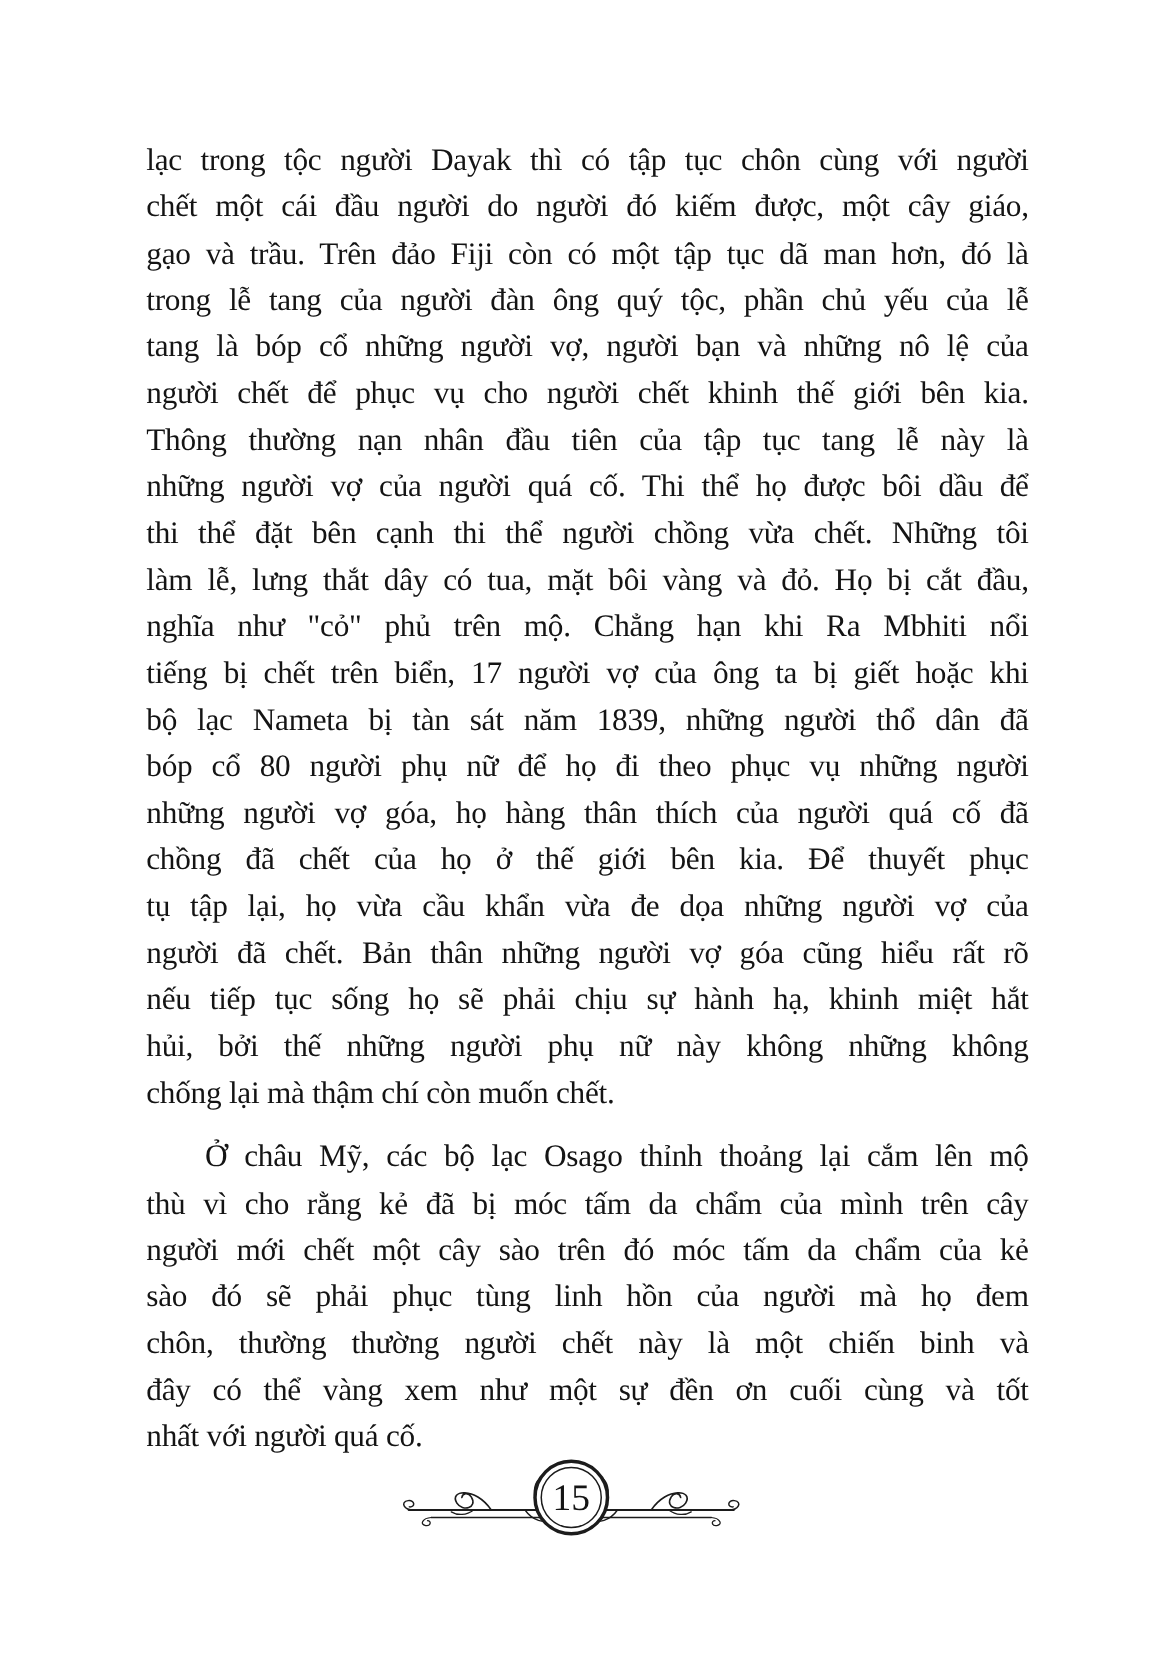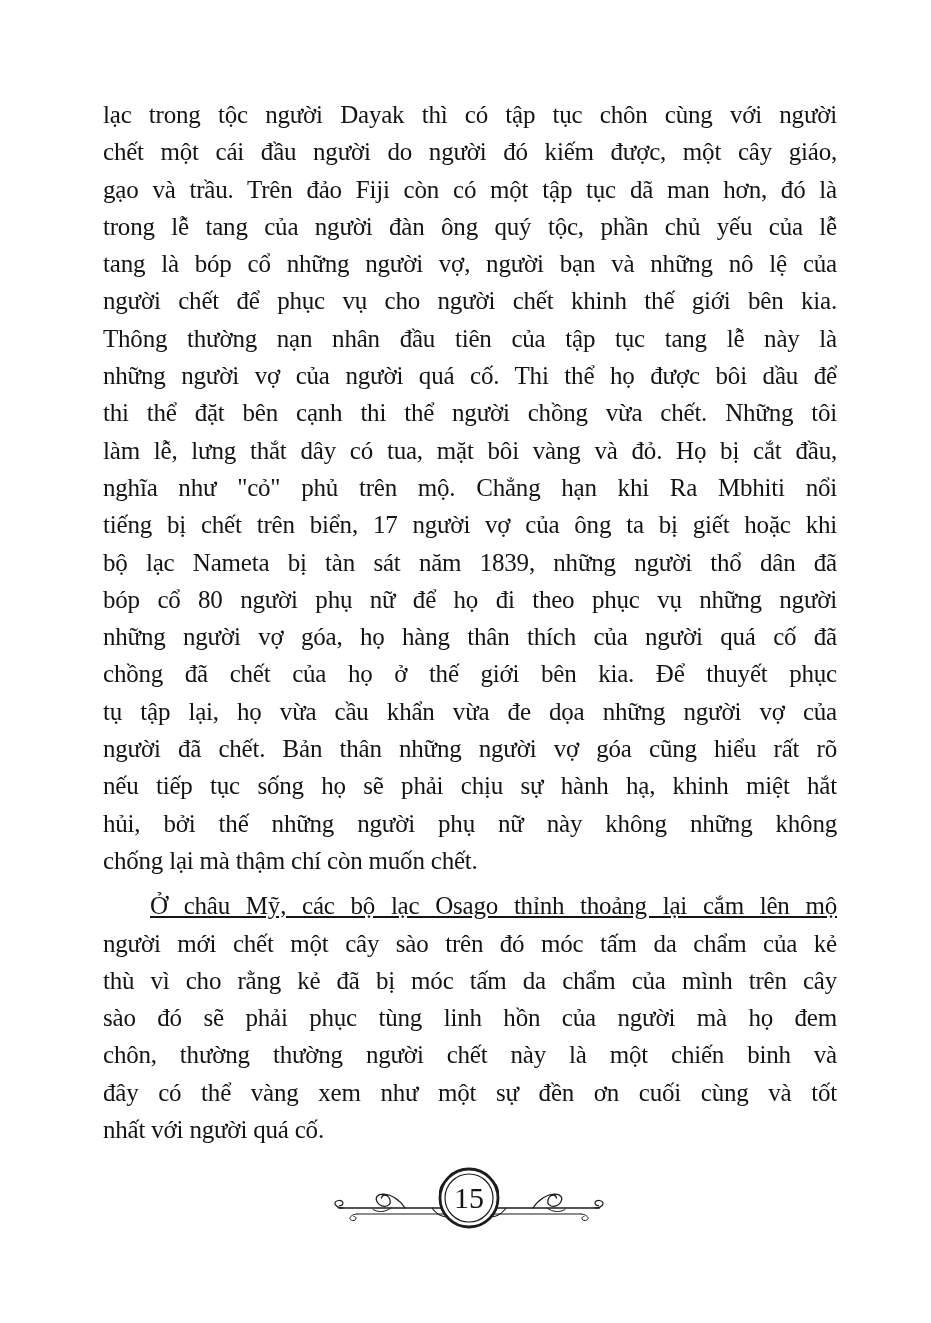--- a/index.html
+++ b/index.html
@@ -15,42 +15,41 @@
     font-family: "Liberation Serif", "DejaVu Serif", serif;
     color: #141414;
     overflow: hidden;
   }
   .text-block {
     position: absolute;
     left: 103px;
     top: 96px;
     width: 734px;
   }
-  .para { margin: 0; padding: 0; }
+  .para { margin: 14px; padding: 0; }
   .para + .para { margin-top: 8px; }
   .line {
     font-size: 25px;
     line-height: 37.3px;
     height: 37.3px;
     letter-spacing: -0.2px;
     text-align: justify;
     text-align-last: justify;
     overflow: hidden;
     white-space: nowrap;
   }
   .line.last {
     text-align-last: left;
   }
   .para.indent .line:first-child {
     text-indent: 47px;
-    text-decoration: underline;
   }
   .ornament {
     position: absolute;
-    left: 331px;
+    left: 319px;
     top: 1164px;
     width: 276px;
     height: 72px;
   }
   .ornament svg { display: block; }
   .ornament .page-num {
     font-family: "Liberation Serif", "DejaVu Serif", serif;
     font-size: 30px;
     fill: #141414;
   }
@@ -79,22 +78,22 @@
         <div class="line">những người vợ góa, họ hàng thân thích của người quá cố đã</div>
         <div class="line">chồng đã chết của họ ở thế giới bên kia. Để thuyết phục</div>
         <div class="line">tụ tập lại, họ vừa cầu khẩn vừa đe dọa những người vợ của</div>
         <div class="line">người đã chết. Bản thân những người vợ góa cũng hiểu rất rõ</div>
         <div class="line">nếu tiếp tục sống họ sẽ phải chịu sự hành hạ, khinh miệt hắt</div>
         <div class="line">hủi, bởi thế những người phụ nữ này không những không</div>
         <div class="line last">chống lại mà thậm chí còn muốn chết.</div>
       </div>
       <div class="para indent">
         <div class="line">Ở châu Mỹ, các bộ lạc Osago thỉnh thoảng lại cắm lên mộ</div>
+        <div class="line">thù vì cho rằng kẻ đã bị móc tấm da chẩm của mình trên cây</div>
         <div class="line">người mới chết một cây sào trên đó móc tấm da chẩm của kẻ</div>
-        <div class="line">thù vì cho rằng kẻ đã bị móc tấm da chẩm của mình trên cây</div>
         <div class="line">sào đó sẽ phải phục tùng linh hồn của người mà họ đem</div>
         <div class="line">chôn, thường thường người chết này là một chiến binh và</div>
         <div class="line">đây có thể vàng xem như một sự đền ơn cuối cùng và tốt</div>
         <div class="line last">nhất với người quá cố.</div>
       </div>
     </div>
 
   <div class="ornament">
     <svg width="276" height="72" viewBox="0 0 276 72" xmlns="http://www.w3.org/2000/svg">
 

